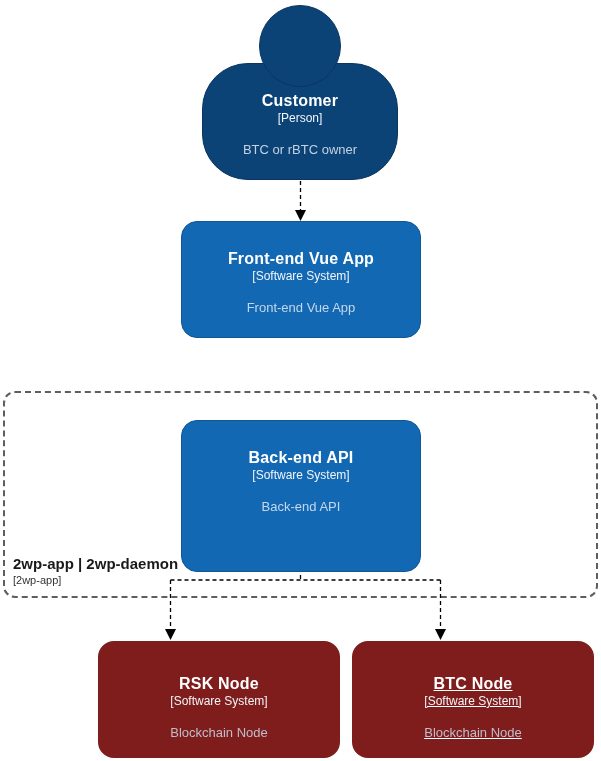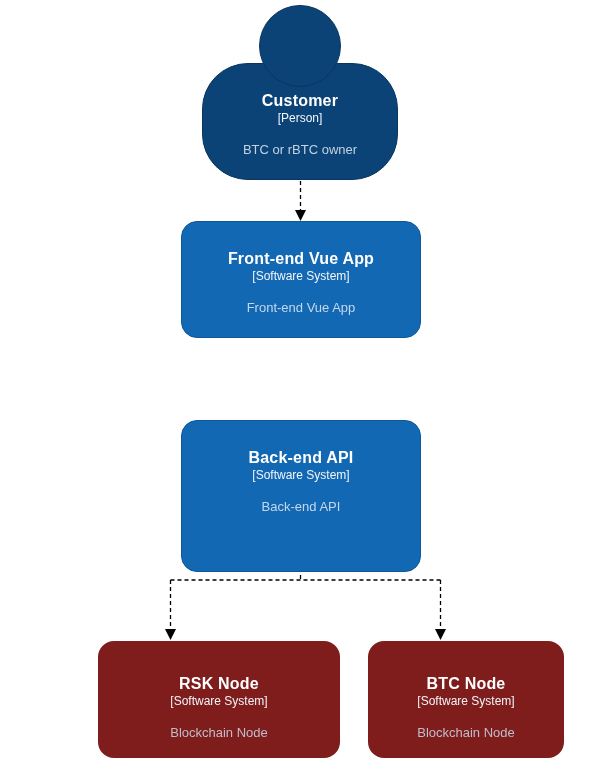--- a/index.html
+++ b/index.html
@@ -59,21 +59,21 @@
     border: 1px solid #0f5796;
   }
   .sys-gray {
     background: #7f1d1d;
     border: 6px solid #7f1d1d;
     margin-left: 48px;
   }
   .box-frontend { left: 181px; top: 221px; }
   .box-backend  { left: 181px; top: 420px; height: 152px; }
   .box-rsk      { left: 50px;  top: 641px; width: 242px; }
-  .box-btc      { left: 320px; top: 641px; width: 196px; }
+  .box-btc      { left: 304px; top: 641px; width: 242px; text-decoration: underline; }
 
   .node-pad { padding-top: 27px; }
   .node-title {
     font-size: 16px;
     font-weight: bold;
     line-height: 19px;
     letter-spacing: 0.2px;
   }
   .node-type {
     font-size: 12px;
@@ -117,20 +117,26 @@
     color: #333333;
     line-height: 13px;
     margin-top: 1px;
   }
 </style>
 </head>
 <body>
 
 <div class="canvas">
 
+  <div class="boundary">
+    <div class="boundary-label">
+      <div class="boundary-title">2wp-app | 2wp-daemon</div>
+      <div class="boundary-type">[2wp-app]</div>
+    </div>
+  </div>
 
   <svg class="connectors" viewBox="0 0 601 761" xmlns="http://www.w3.org/2000/svg">
 
     <line x1="300.5" y1="181" x2="300.5" y2="211" stroke="#000000" stroke-width="1.3" stroke-dasharray="4 3"></line>
     <polygon points="300.5,221 295,210 306,210" fill="#000000"></polygon>
 
     <path d="M300.5 540 V580 M170.5 580 H440.5" fill="none" stroke="#000000" stroke-width="1.3" stroke-dasharray="4 3"></path>
 
     <line x1="170.5" y1="580" x2="170.5" y2="630" stroke="#000000" stroke-width="1.3" stroke-dasharray="4 3"></line>
     <polygon points="170.5,640 165,629 176,629" fill="#000000"></polygon>

